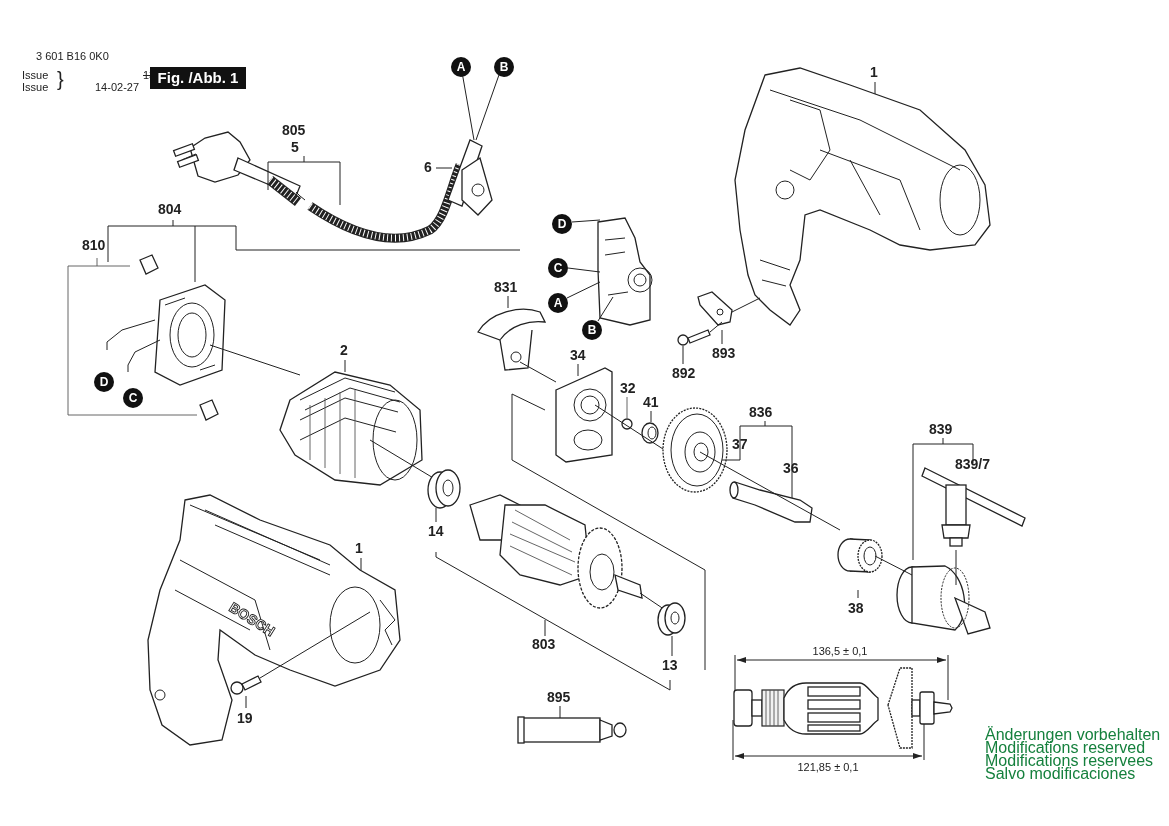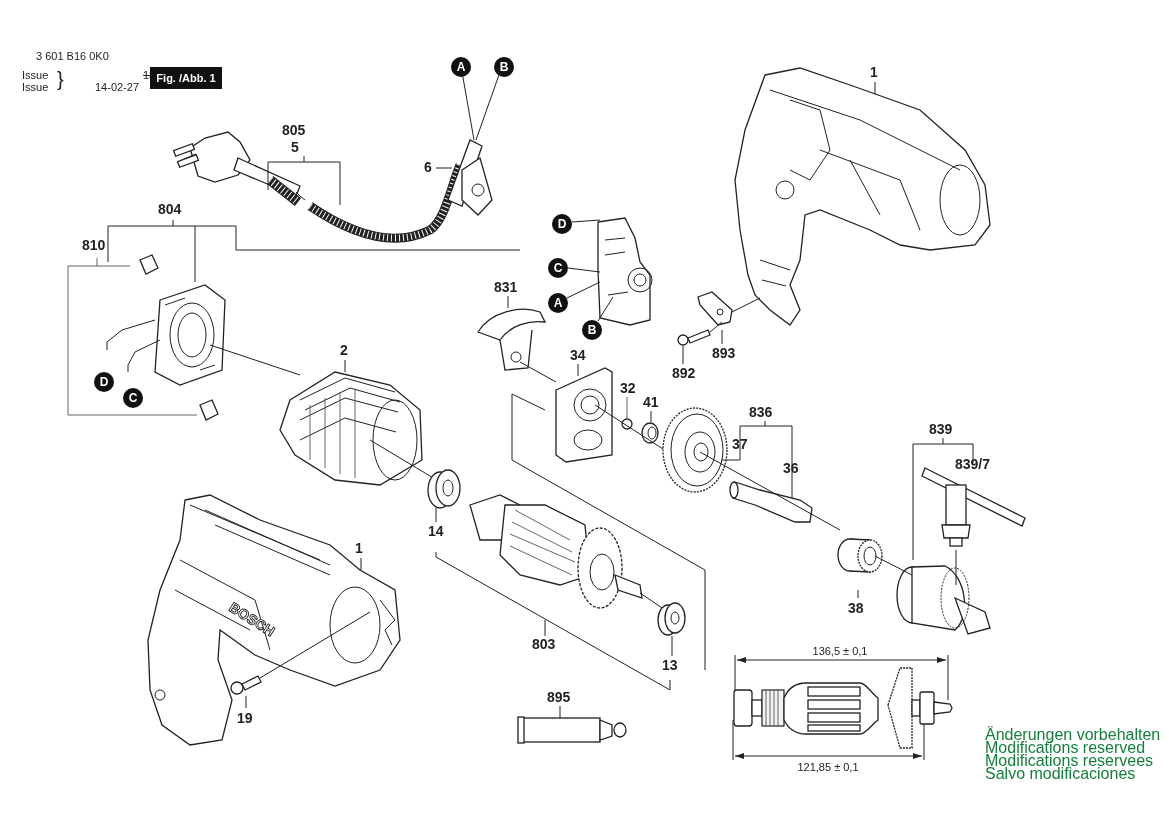--- a/index.html
+++ b/index.html
@@ -1,20 +1,20 @@
 <!DOCTYPE html>
 <html><head>
 <meta charset="utf-8">
 <style>
   html, body { margin:0; padding:0; background:#ffffff; }
   body { width:1169px; height:826px; position:relative; overflow:hidden;
          font-family:"Liberation Sans", sans-serif; color:#1a1a1a; }
   .hdr { position:absolute; font-size:11px; line-height:12px; color:#222; }
-  .fig-badge { position:absolute; left:150px; top:67px; width:72px; height:22px;
-               background:#111; color:#fff; font-weight:bold; font-size:11px;
+  .fig-badge { position:absolute; left:150px; top:67px; width:96px; height:22px;
+               background:#111; color:#fff; font-weight:bold; font-size:15px;
                line-height:22px; text-align:center; }
   .strike { text-decoration:line-through; }
   .footer { position:absolute; left:985px; top:728px; font-size:16px; line-height:13px; color:#15803d; }
   svg { position:absolute; left:0; top:0; }
   .lbl { font-family:"Liberation Sans", sans-serif; font-size:14px; font-weight:bold; fill:#222; }
   .dim { font-family:"Liberation Sans", sans-serif; font-size:11px; fill:#222; }
   .cl { font-family:"Liberation Sans", sans-serif; font-size:12px; font-weight:bold; fill:#fff; }
   .part { fill:#fff; stroke:#222; stroke-width:1.3; }
   .partg { fill:#f2f2f2; stroke:#222; stroke-width:1.2; }
   .ln { stroke:#222; stroke-width:1; fill:none; }

